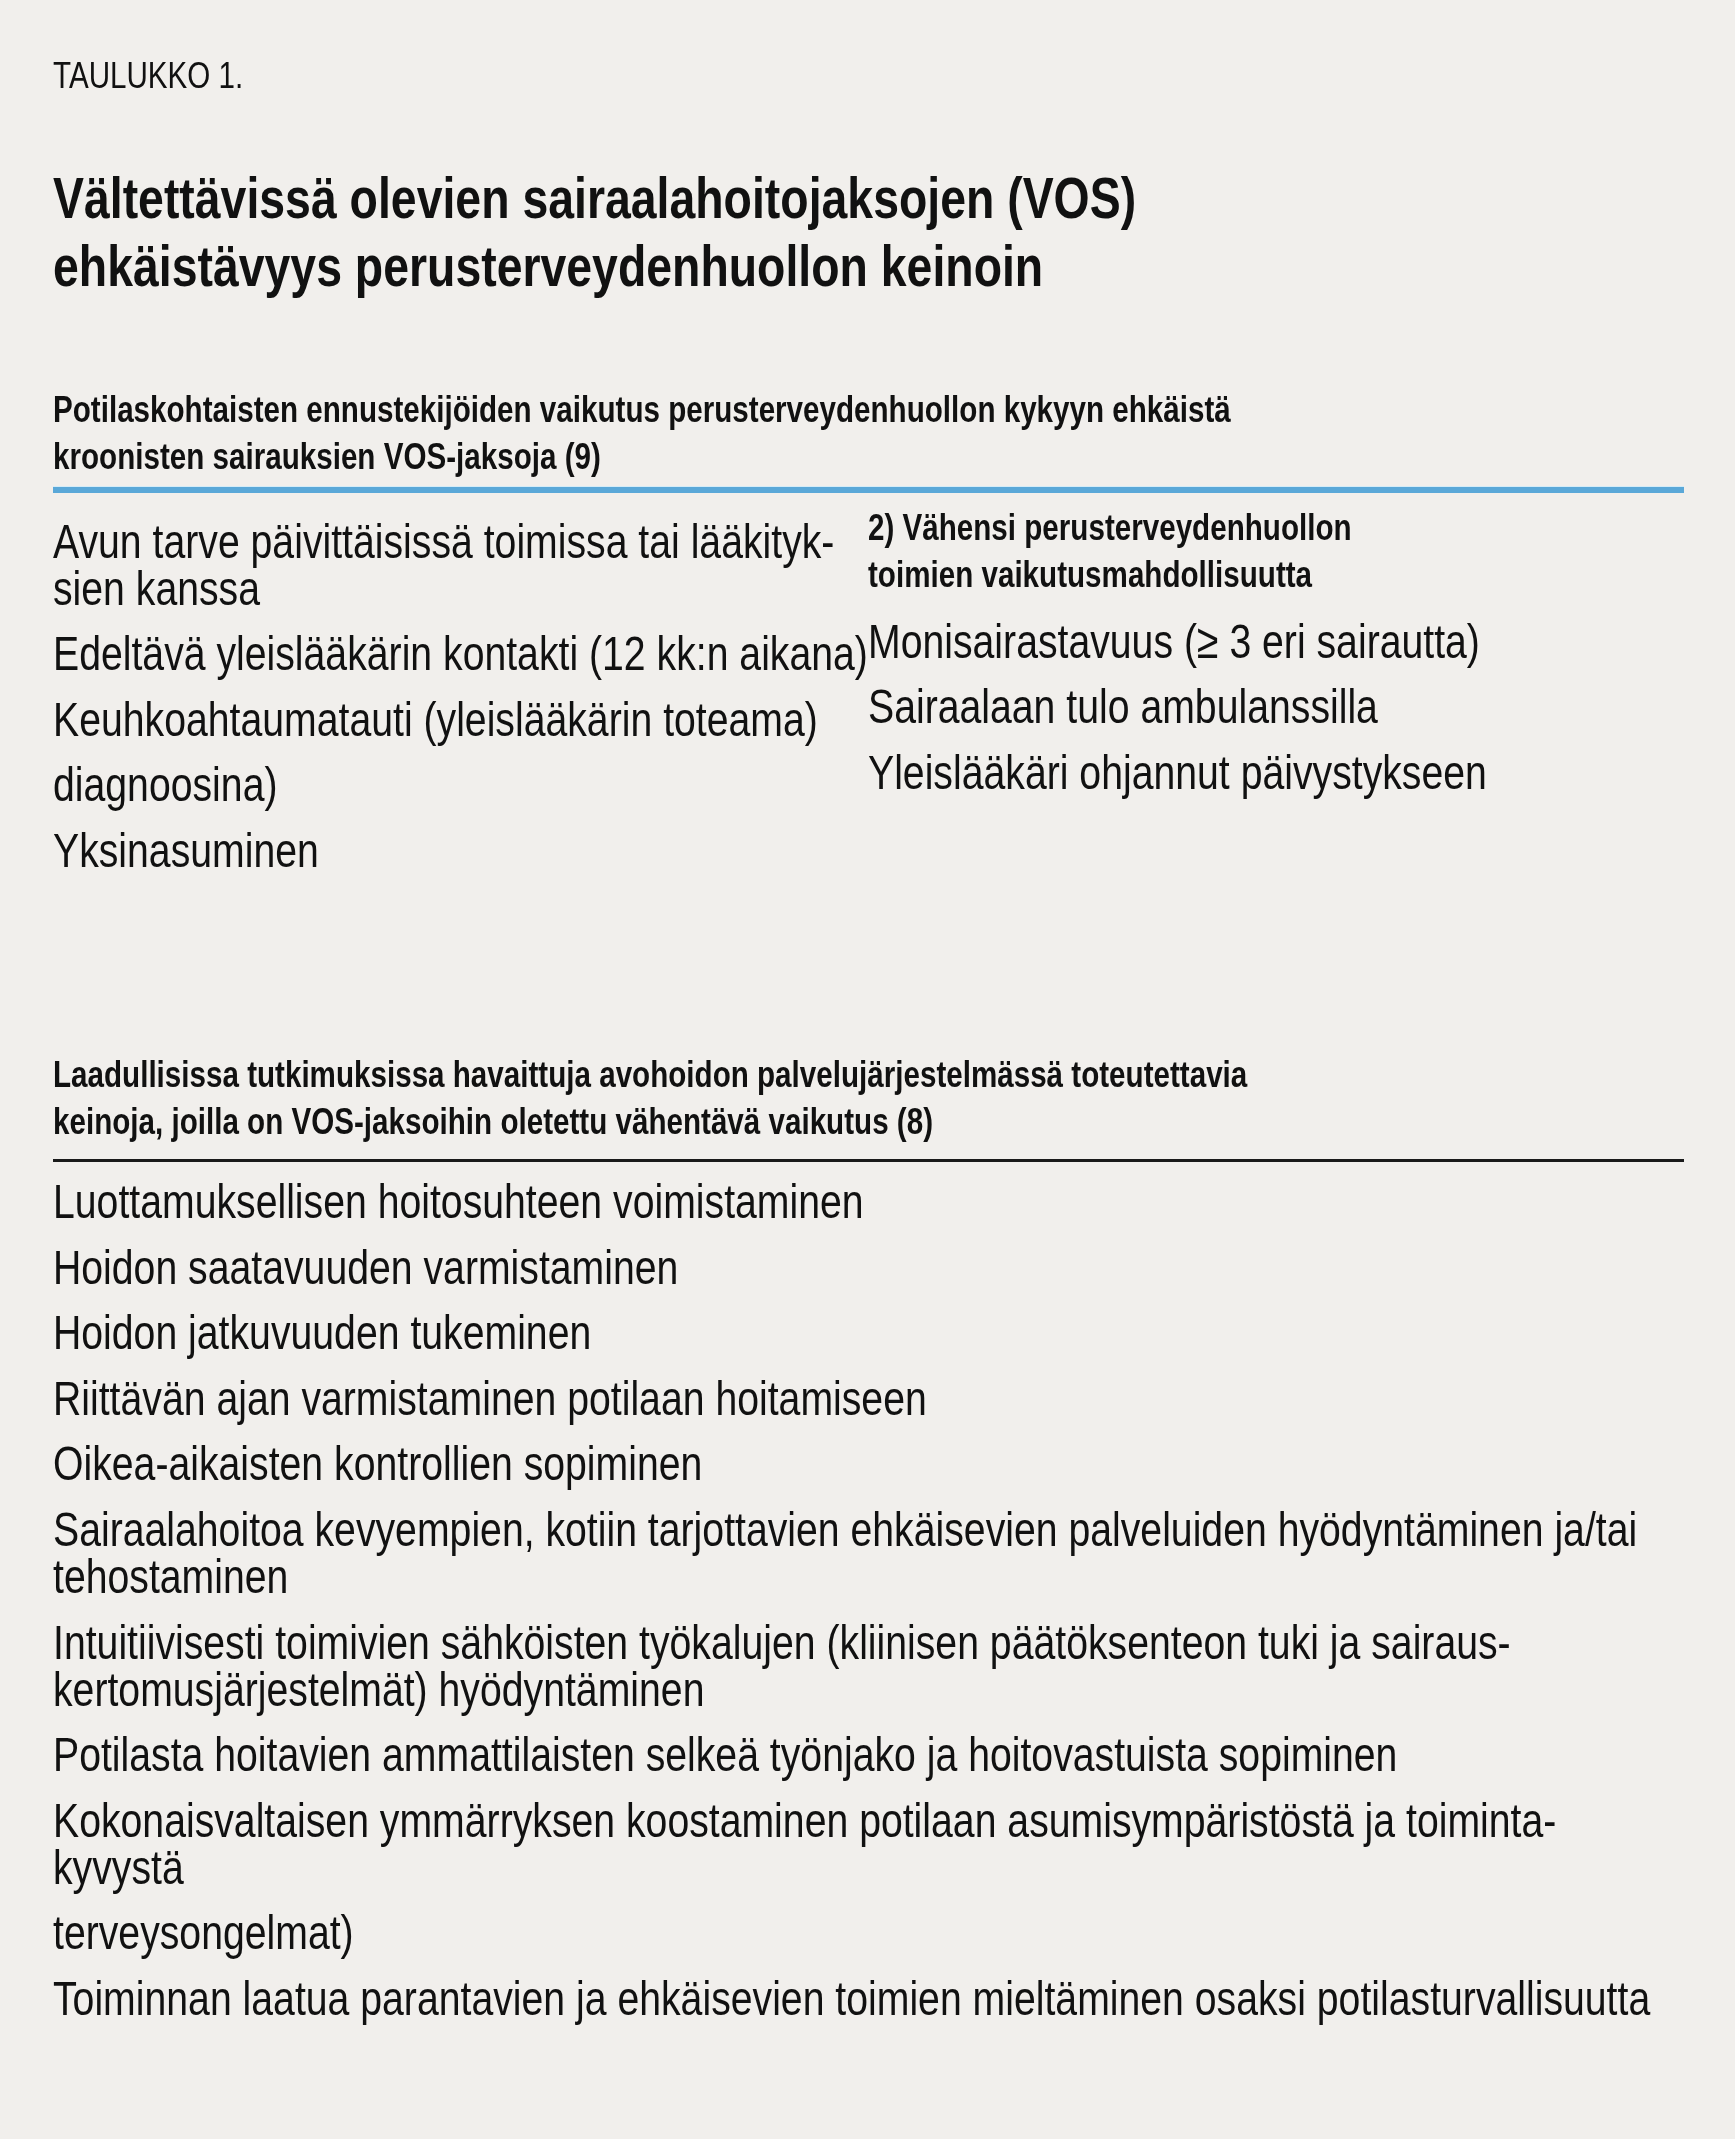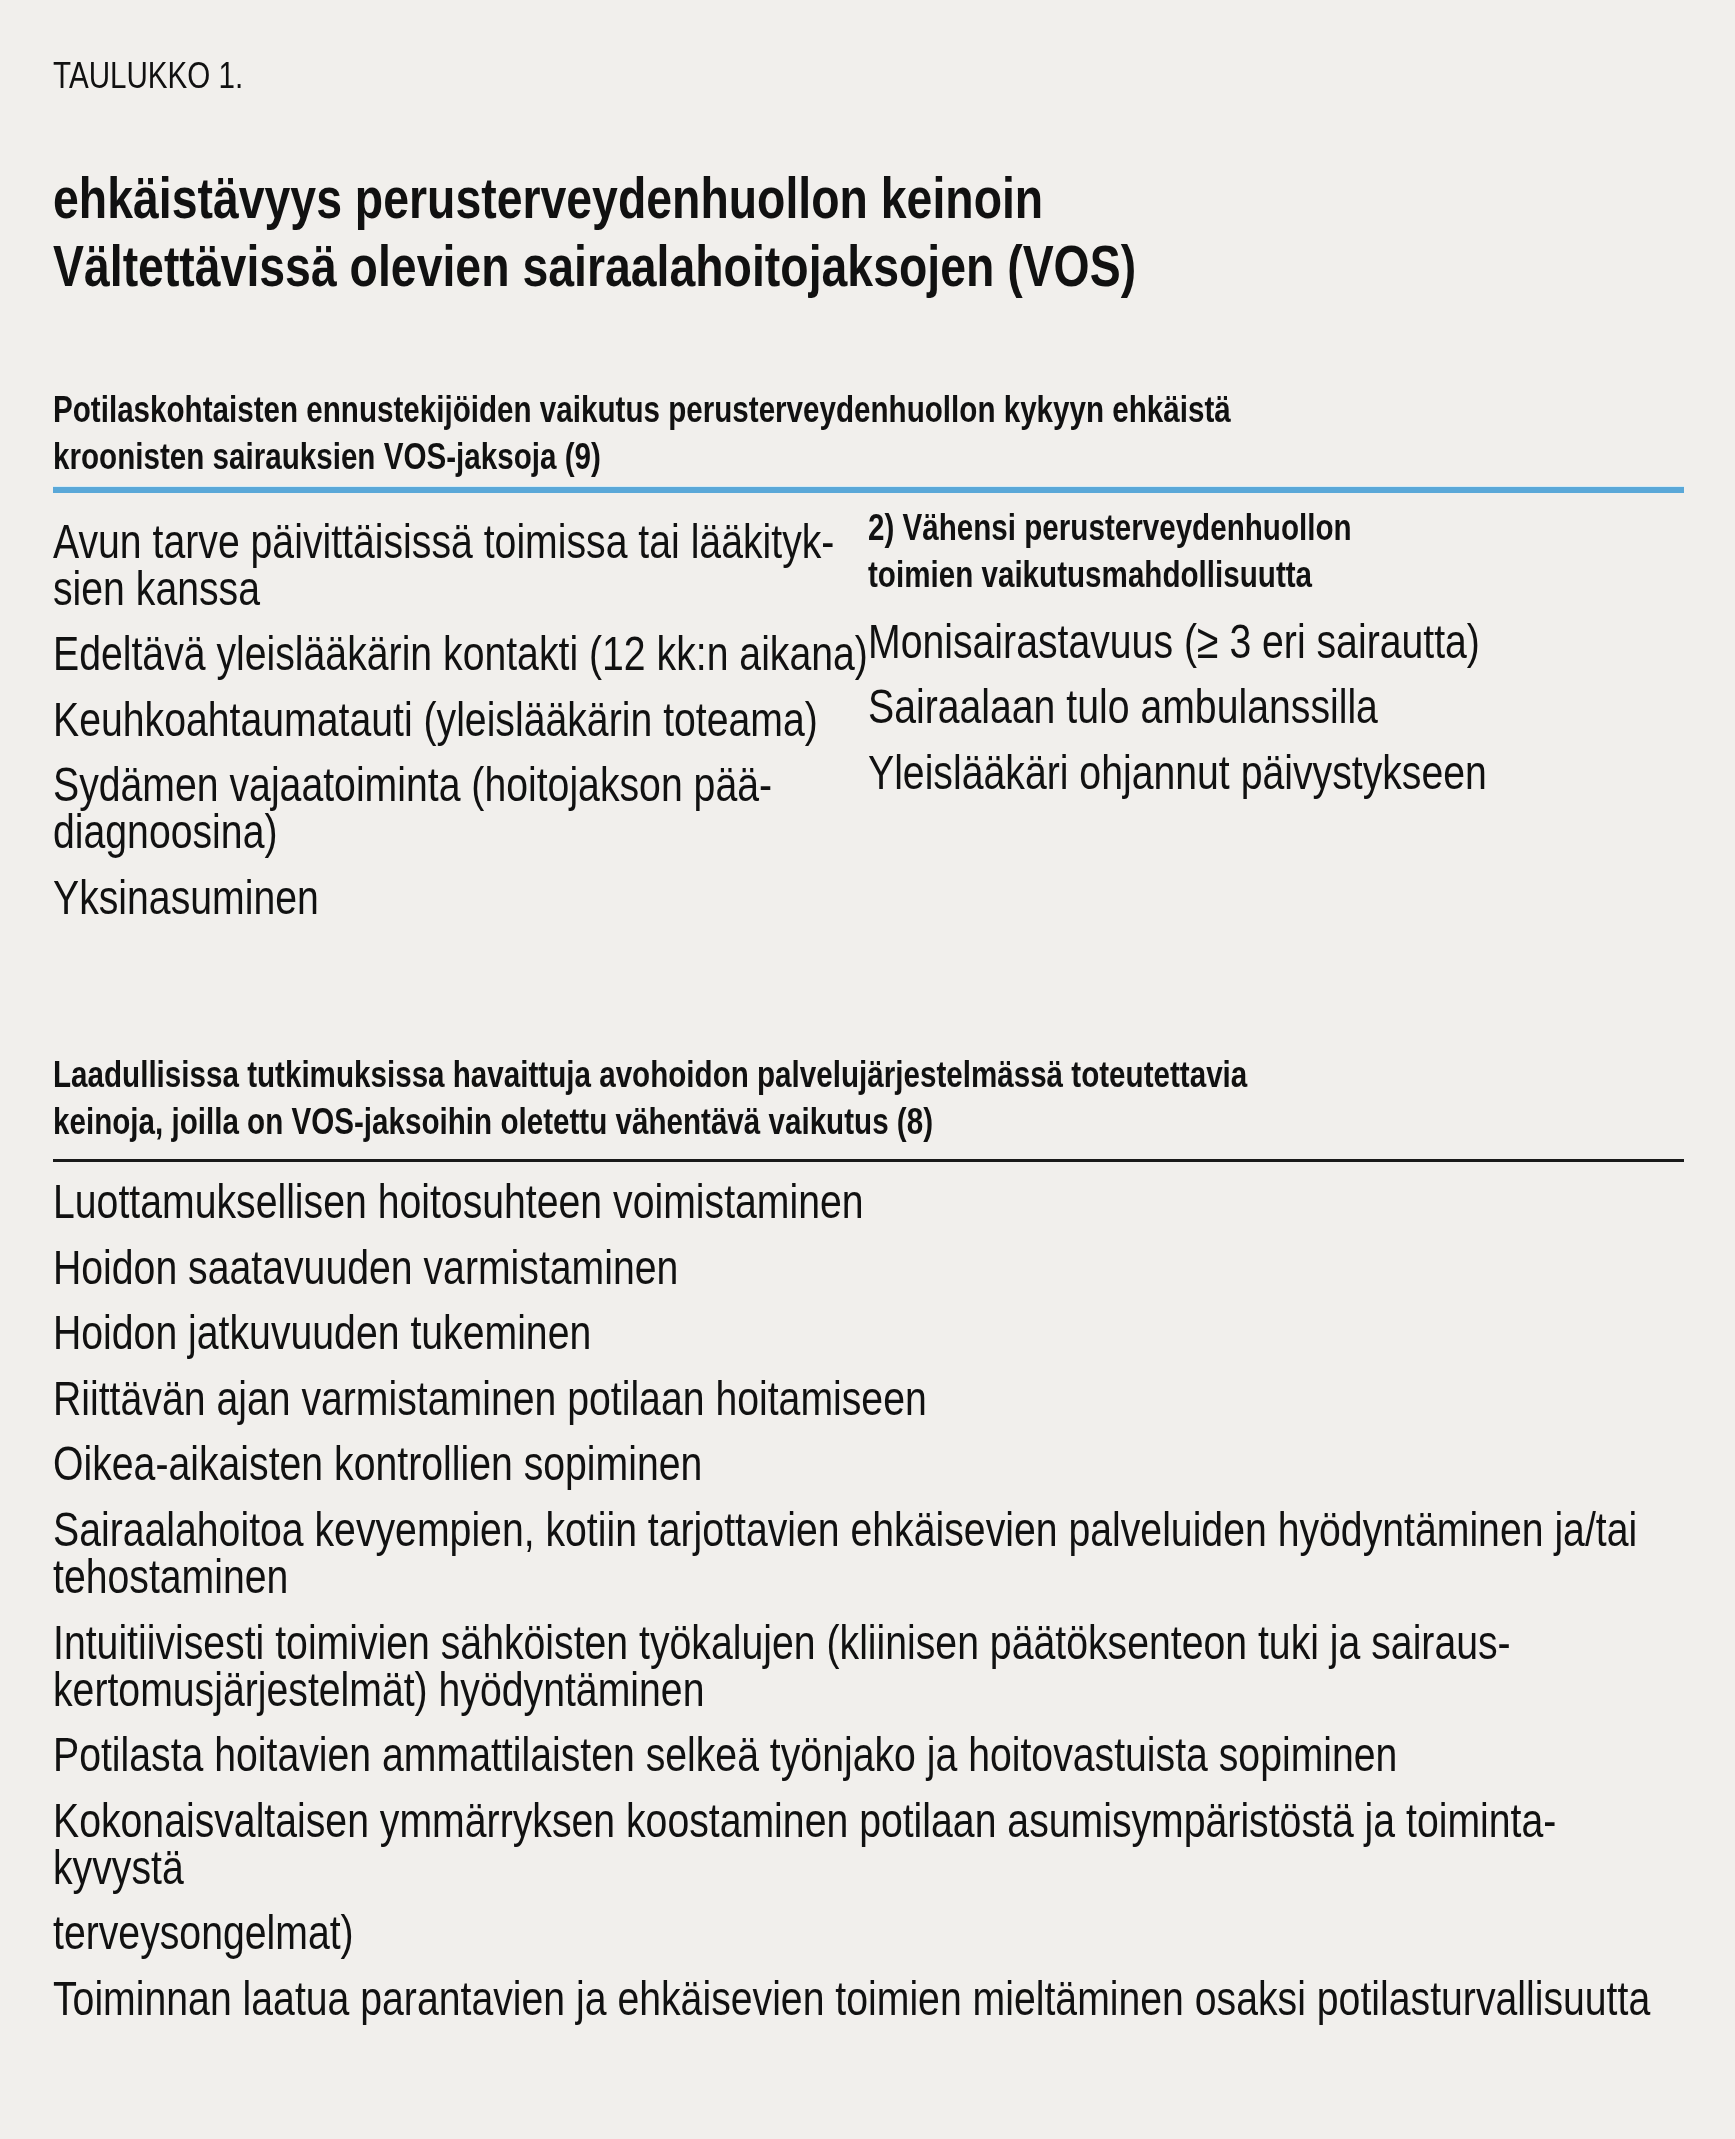--- a/index.html
+++ b/index.html
@@ -117,22 +117,22 @@
 </head>
 <body>
 
 <div class="page">
 
   <div class="label">
     <span class="cond">TAULUKKO 1.</span>
   </div>
 
   <div class="title">
+    <span class="line"><span class="cond">Vältettävissä olevien sairaalahoitojaksojen (VOS)</span></span>
     <span class="line"><span class="cond">ehkäistävyys perusterveydenhuollon keinoin</span></span>
-    <span class="line"><span class="cond">Vältettävissä olevien sairaalahoitojaksojen (VOS)</span></span>
   </div>
 
   <div class="section-head s1-head">
     <span class="line"><span class="cond">Potilaskohtaisten ennustekijöiden vaikutus perusterveydenhuollon kykyyn ehkäistä</span></span>
     <span class="line"><span class="cond">kroonisten sairauksien VOS-jaksoja (9)</span></span>
   </div>
 
   <div class="rule-blue"></div>
 
   <div class="col col-left">
@@ -140,21 +140,20 @@
         <span class="line"><span class="cond">Avun tarve päivittäisissä toimissa tai lääkityk-</span></span>
         <span class="line"><span class="cond">sien kanssa</span></span>
       </div>
       <div class="item">
         <span class="line"><span class="cond">Edeltävä yleislääkärin kontakti (12 kk:n aikana)</span></span>
       </div>
       <div class="item">
         <span class="line"><span class="cond">Keuhkoahtaumatauti (yleislääkärin toteama)</span></span>
       </div>
       <div class="item">
-        <span class="line"><span class="cond">Sydämen vajaatoiminta (hoitojakson pää-</span></span>
         <span class="line"><span class="cond">diagnoosina)</span></span>
       </div>
       <div class="item">
         <span class="line"><span class="cond">Yksinasuminen</span></span>
       </div>
     </div>
   <div class="col col-right">
       <div class="col-head">
         <span class="line"><span class="cond">2) Vähensi perusterveydenhuollon</span></span>
         <span class="line"><span class="cond">toimien vaikutusmahdollisuutta</span></span>

